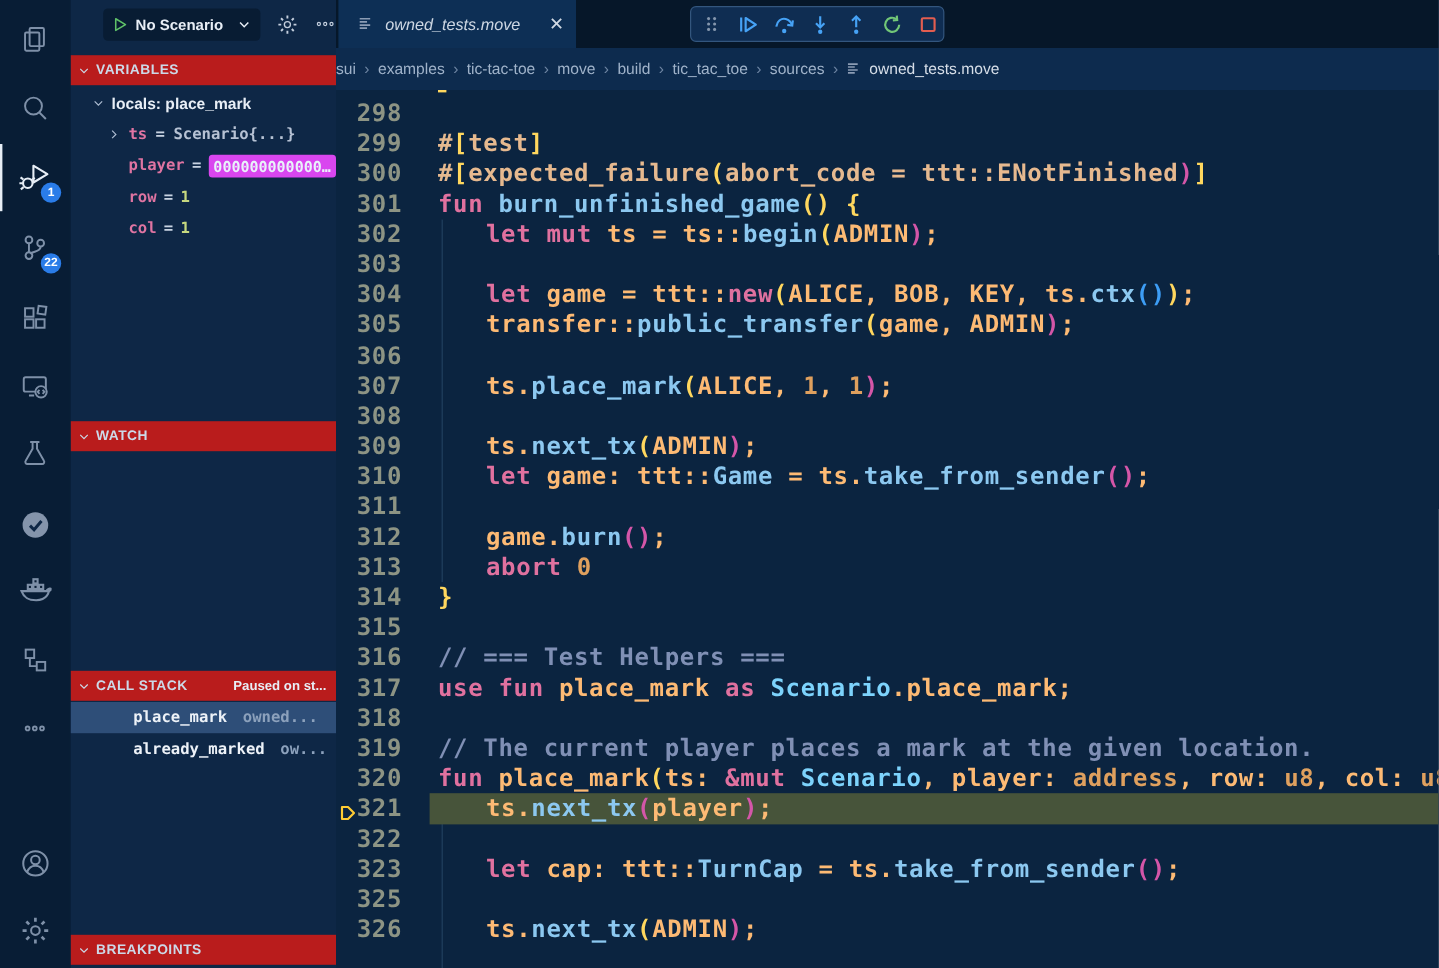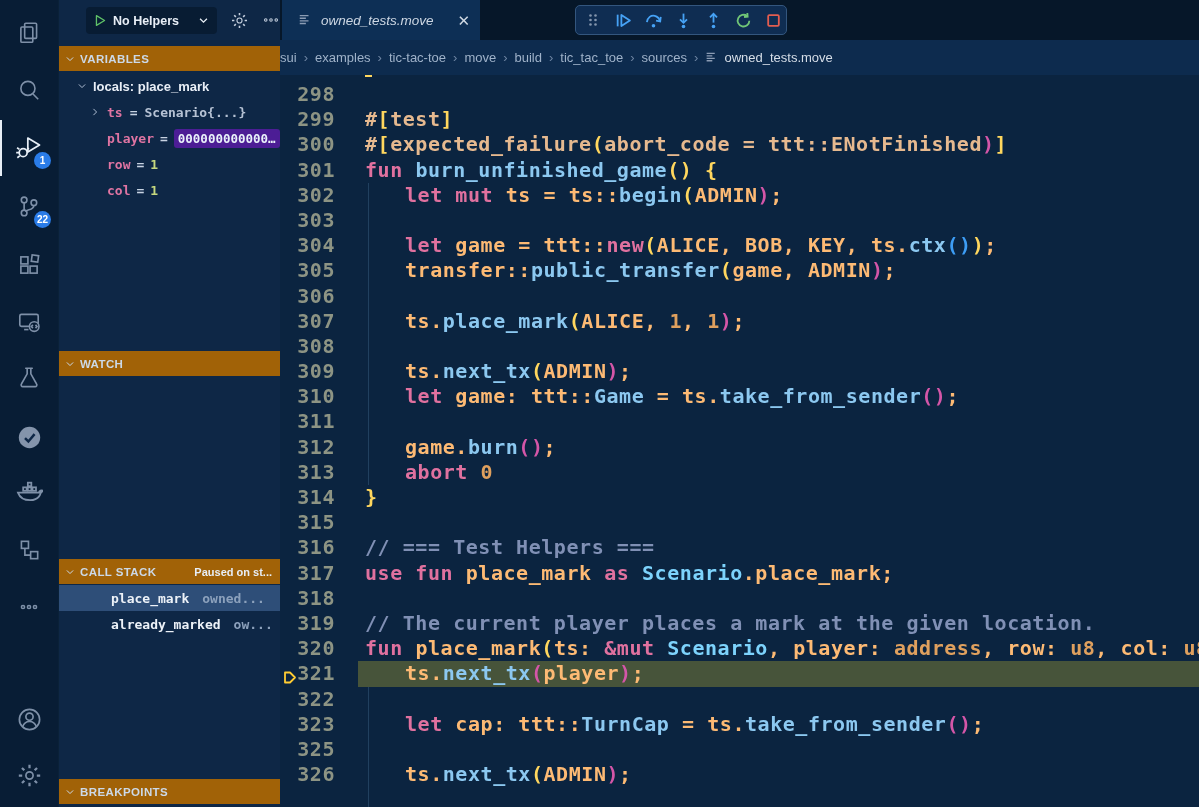--- a/index.html
+++ b/index.html
@@ -18,34 +18,34 @@
   
   .sidebar{position:absolute;left:59px;top:0;width:221px;height:807px;background:#0e2746;}
   .sb-toolbar{position:absolute;left:0;top:0;width:100%;height:45px;}
   .cfg-pill{position:absolute;left:27px;top:7px;width:131px;height:27px;background:#081c33;border-radius:4px;
             display:flex;align-items:center;gap:6px;padding:0 8px;box-sizing:border-box;cursor:pointer;}
   .cfg-label{color:#e8eef6;font-size:12.5px;font-weight:bold;white-space:nowrap;overflow:hidden;flex:1;}
   .sb-gear{position:absolute;left:171px;top:11px;cursor:pointer;}
   .sb-more{position:absolute;left:203px;top:11px;cursor:pointer;}
   .sb-gear svg,.sb-more svg{stroke:#c3cedd;fill:none;stroke-width:1.4;}
 
-  .sec-h{position:absolute;left:0;width:100%;height:25px;background:#a16207;display:flex;align-items:center;
+  .sec-h{position:absolute;left:0;width:100%;height:25px;background:#b91c1c;display:flex;align-items:center;
          color:#ccd9e8;font-size:11.5px;font-weight:bold;letter-spacing:.4px;padding-left:6px;box-sizing:border-box;gap:5px;cursor:pointer;}
   .sec-h svg{stroke:#ccd9e8;fill:none;stroke-width:1.6;}
   .sec-status{margin-left:auto;margin-right:8px;color:#e8eef6;font-size:11px;font-weight:bold;letter-spacing:0;}
 
   .tree-row{position:absolute;left:0;width:100%;height:26px;display:flex;align-items:center;box-sizing:border-box;cursor:pointer;}
   .tree-row svg{stroke:#aebdd2;fill:none;stroke-width:1.6;flex:none;}
   .mono{font-family:"DejaVu Sans Mono",monospace;}
   .scope-label{color:#e8eef6;font-size:13px;font-weight:bold;}
   .var-name{color:#df74a2;font-size:13px;font-weight:bold;}
   .var-eq{color:#c7d3e2;font-size:13px;font-weight:bold;margin:0 6px;}
   .var-val{color:#b6c2d4;font-size:13px;font-weight:bold;}
   .var-num{color:#c6d87f;font-size:13px;font-weight:bold;}
-  .val-box{background:#4c1d95;border-radius:3px;color:#e9f1fa;font-size:12.5px;font-weight:bold;
+  .val-box{background:#d946ef;border-radius:3px;color:#e9f1fa;font-size:12.5px;font-weight:bold;
            padding:2px 4px;max-width:114px;overflow:hidden;white-space:nowrap;}
   .frame-row{position:absolute;left:0;width:100%;height:26px;display:flex;align-items:center;padding-left:52px;box-sizing:border-box;gap:13px;cursor:pointer;}
   .frame-row.selected{background:#2e4e78;}
   .frame-name{color:#edf2f8;font-size:13px;font-weight:bold;}
   .frame-file{color:#8ca1bc;font-size:13px;font-weight:bold;}
 
   
   .editor{position:absolute;left:280px;top:0;width:919px;height:807px;background:#0b2440;}
   .tabstrip{position:absolute;left:0;top:0;width:100%;height:40px;background:#061729;}
   .tab{position:absolute;left:2px;top:0;width:198px;height:40px;background:#0d2f55;display:flex;align-items:center;
@@ -185,21 +185,21 @@
         </svg>
     </div>
   </div>
 
   <div class="sidebar">
     <div class="sb-toolbar">
       <div class="cfg-pill">
         <svg width="13" height="13" viewBox="0 0 16 16">
             <polygon points="3,2 13,8 3,14" fill="none" stroke="#5fc168" stroke-width="1.6" stroke-linejoin="round"></polygon>
           </svg>
-        <span class="cfg-label">No Helpers</span>
+        <span class="cfg-label">No Scenario</span>
         <svg width="11" height="11" viewBox="0 0 16 16">
             <polyline points="3,5.5 8,10.5 13,5.5" fill="none" stroke="#e8eef6" stroke-width="1.8"></polyline>
           </svg>
       </div>
       <span class="sb-gear">
         <svg width="19" height="19" viewBox="0 0 24 24">
             <circle cx="12" cy="12" r="3.2"></circle>
             <g stroke-width="2">
               <path d="M12 2.5v3 M12 18.5v3 M2.5 12h3 M18.5 12h3 M5.3 5.3l2.1 2.1 M16.6 16.6l2.1 2.1 M18.7 5.3l-2.1 2.1 M7.4 16.6l-2.1 2.1"></path>
             </g>

